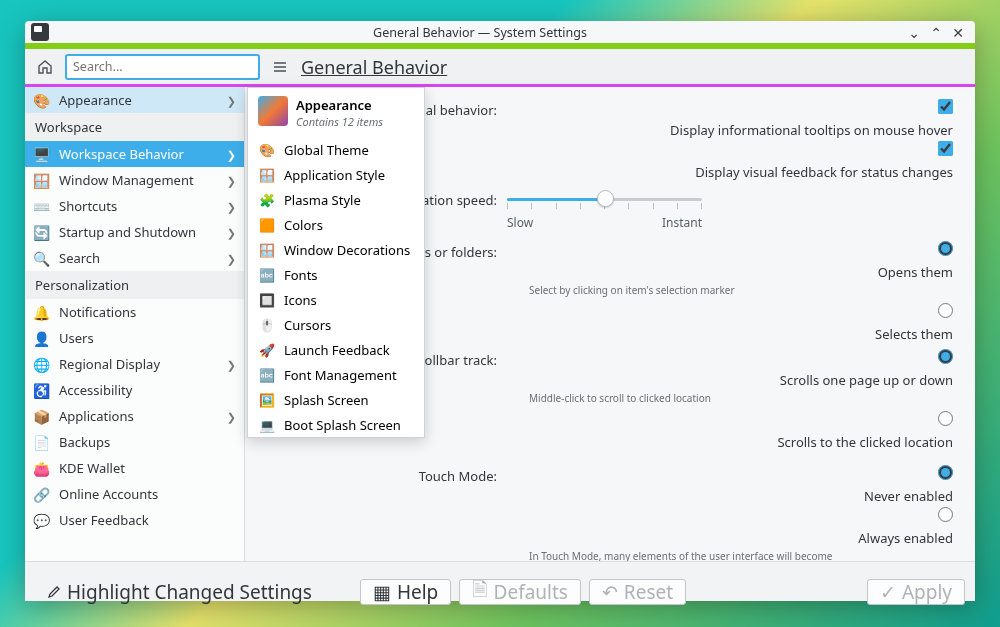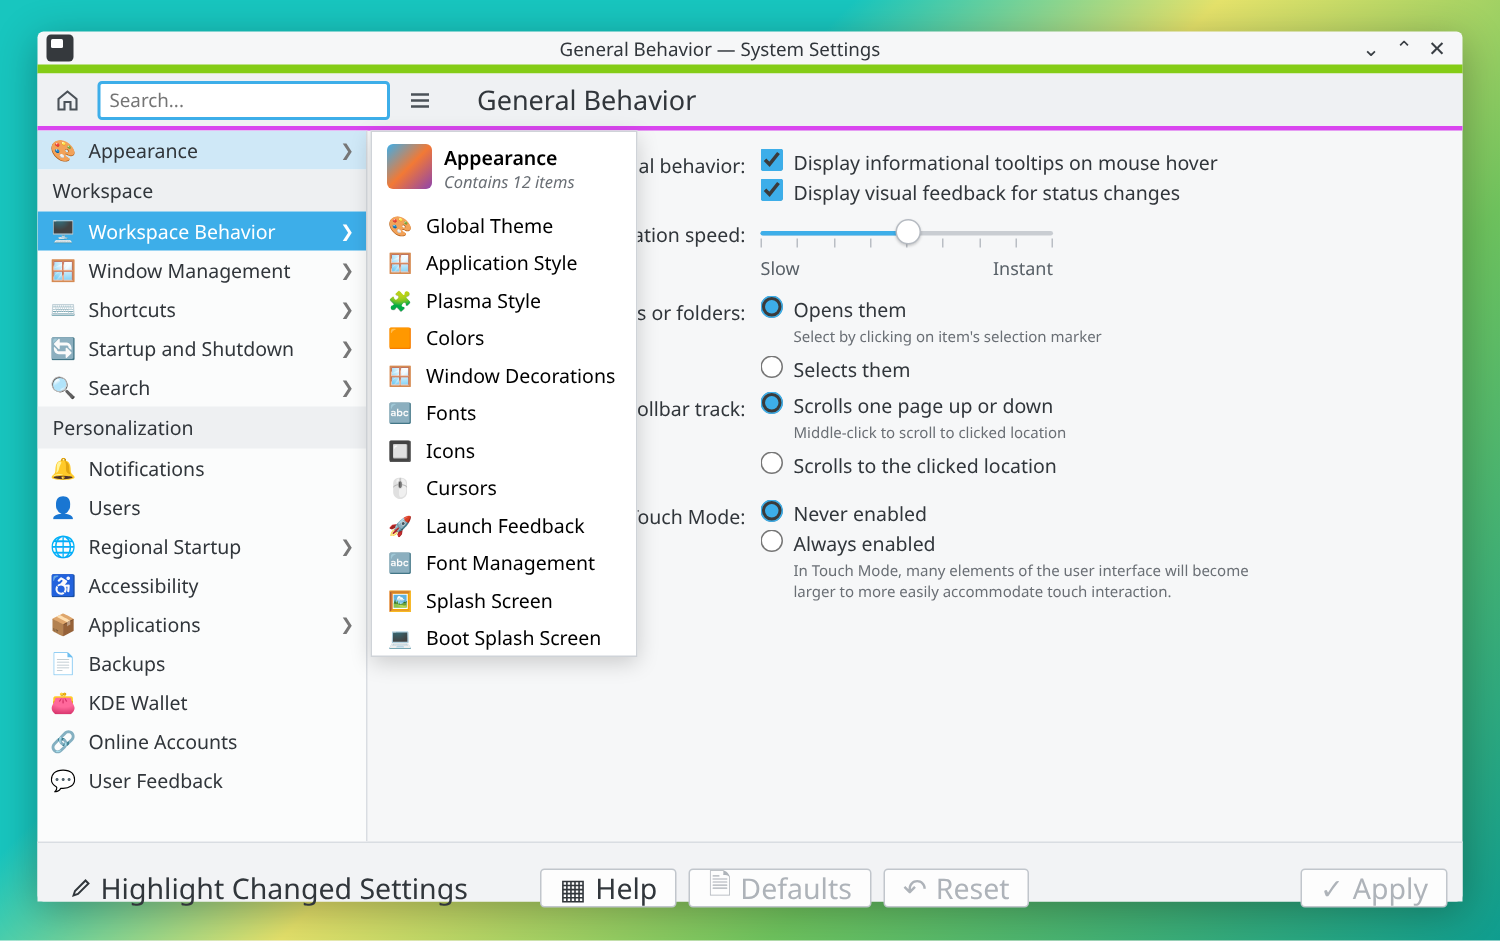--- a/index.html
+++ b/index.html
@@ -38,21 +38,21 @@
 }
 .iconbtn {
   width:28px; height:28px; display:flex;align-items:center;justify-content:center; border-radius:3px; color:#4b5258;
 }
 .search {
   flex:0 0 165px; height:26px;
   border:2px solid #3daee9; border-radius:3px;
   padding:0 6px; font-size:12.5px; outline:none;
   background:#fff;
 }
-.page-title { font-size:18px; color:#31363b; margin-left:18px;}
+.page-title { font-size:18px; color:#31363b; margin-left:1px;text-decoration:underline;}
 .body { flex:1; display:flex; overflow:hidden; position:relative;}
 .sidebar {
   width:220px; border-right:1px solid #d9dde2;
   overflow-y:auto; background:#fbfcfc;
   font-size:13px;
 }
 .section-hdr { padding:5px 10px; font-size:13px; color:#31363b; background:#eef0f2;}
 .srow {
   display:flex; align-items:center; height:26px;
   padding:0 8px; cursor:pointer; color:#31363b;
@@ -63,21 +63,21 @@
 .srow.sel-blue{background:#3daee9;color:#fff;}
 .srow.sel-blue .chev{color:#fff;}
 .srow.sel-light{background:#cfe8f7;}
 .content {
   flex:1; position:relative; padding:12px 22px;
   font-size:13px; color:#31363b; overflow:auto;
 }
 .form-row { display:flex; margin-bottom:6px;}
 .form-label { width:240px; text-align:right; padding-right:10px; padding-top:2px;}
 .form-ctrl { flex:1; display:flex; flex-direction:column; gap:2px;}
-.opt { display:flex; align-items:flex-start; gap:7px;}
+.opt { display:flex; align-items:flex-end; gap:7px;flex-direction:column;}
 .hint { font-size:10px; color:#6a6f75; margin-left:22px; margin-bottom:4px;}
 .footer {
   height:40px; border-top:1px solid #d9dde2;
   display:flex; align-items:center; padding:0 10px;
   gap:8px; background:#f2f3f5;
 }
 .btn {
   height:26px; padding:0 12px; border:1px solid #c1c6cc;
   background:#fdfdfd; border-radius:3px; font-size:19px;
   display:flex; align-items:center; gap:6px; color:#31363b;margin-top:20px;
@@ -171,21 +171,21 @@
         <div class="srow">
           <span class="ic">🔔</span>
                  <span>Notifications</span>
                  </div>
         <div class="srow">
           <span class="ic">👤</span>
                  <span>Users</span>
                  </div>
         <div class="srow">
           <span class="ic">🌐</span>
-                 <span>Regional Startup</span>
+                 <span>Regional Display</span>
                  <span class="chev">❯</span>
         </div>
         <div class="srow">
           <span class="ic">♿</span>
                  <span>Accessibility</span>
                  </div>
         <div class="srow">
           <span class="ic">📦</span>
                  <span>Applications</span>
                  <span class="chev">❯</span>

